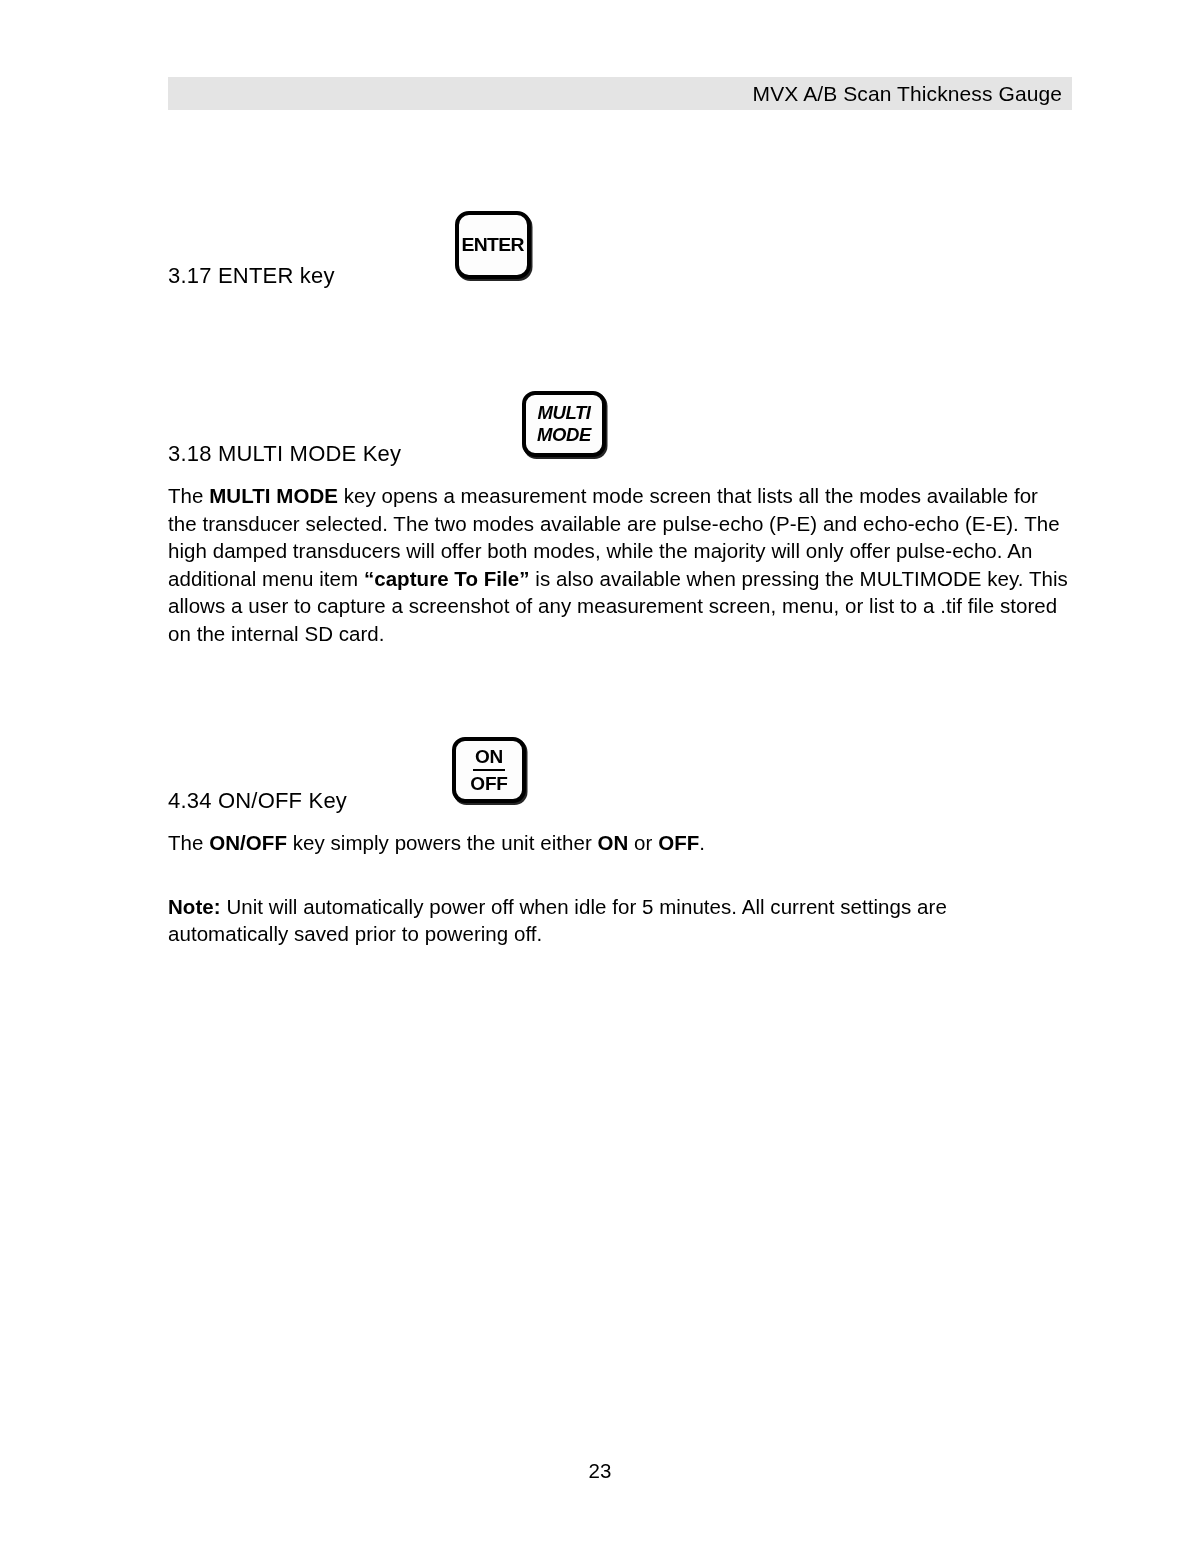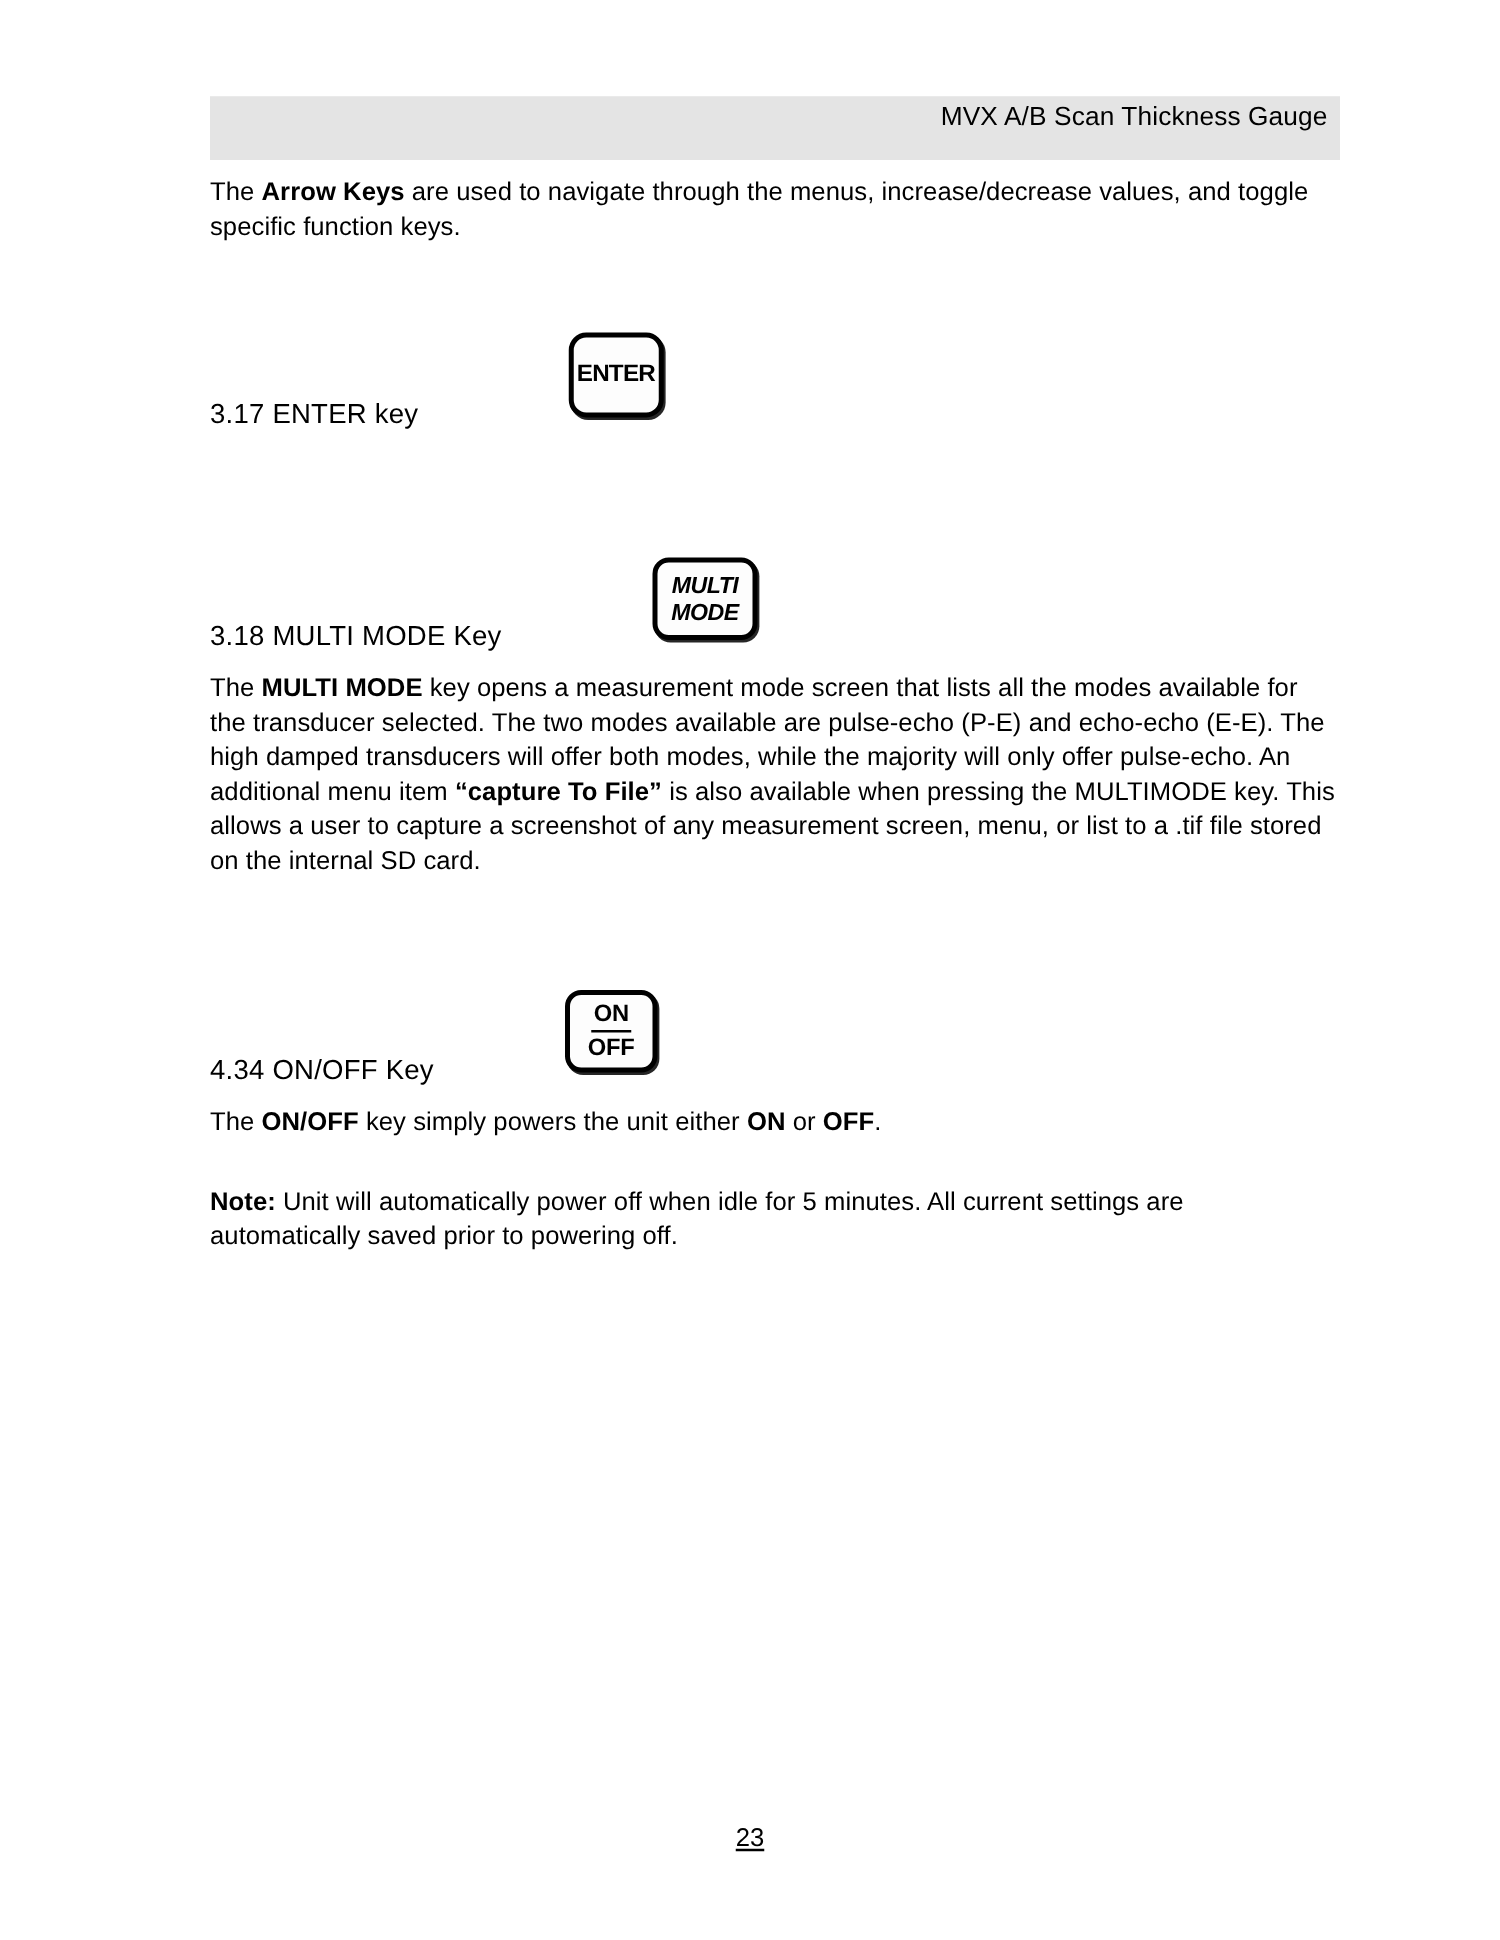--- a/index.html
+++ b/index.html
@@ -22,21 +22,21 @@
     height: 1552px;
     background: #ffffff;
   }
 
   
   .header-bar {
     position: absolute;
     left: 168px;
     top: 77px;
     width: 904px;
-    height: 51px;
+    height: 33px;
     background: #e4e4e4;
   }
   .header-title {
     position: absolute;
     right: 10px;
     top: 3px;
     font-size: 21px;
     line-height: 27px;
     letter-spacing: 0.1px;
     white-space: nowrap;
@@ -162,35 +162,33 @@
   
   .page-number {
     position: absolute;
     left: 0;
     right: 0;
     top: 1458px;
     text-align: center;
     font-size: 20.5px;
     line-height: 26px;
     color: #000;
-    text-decoration: underline;
   }
 </style>
 </head>
 <body>
 
 <div class="page">
 
   <div class="header-bar">
     <div class="header-title">MVX A/B Scan Thickness Gauge</div>
   </div>
 
   <div class="content">
 
-    <p class="body-text"><span>The </span><span class="b">Arrow Keys</span><span> are used to navigate through the menus, increase/decrease values, and toggle specific function keys.</span></p>
 
     <div class="sp-1"></div>
 
     <div class="section-row">
       <div class="section-heading">3.17 ENTER key</div>
       <div class="keycap key-enter">
         <div class="kc-line">ENTER</div>
       </div>
     </div>
 

